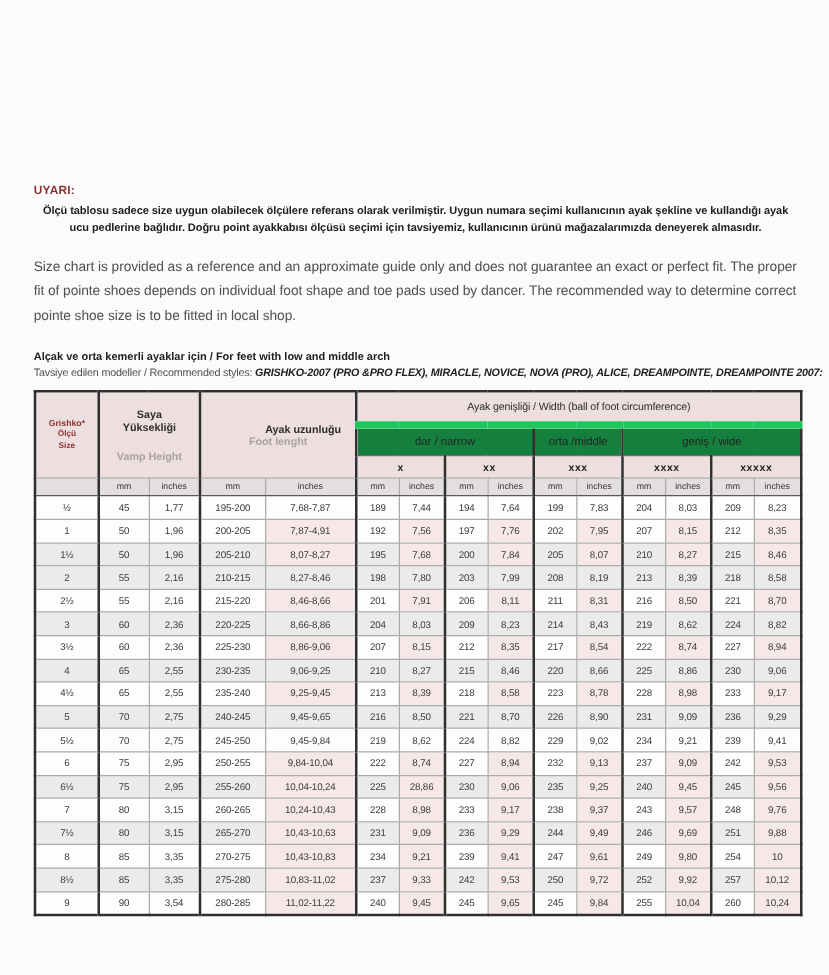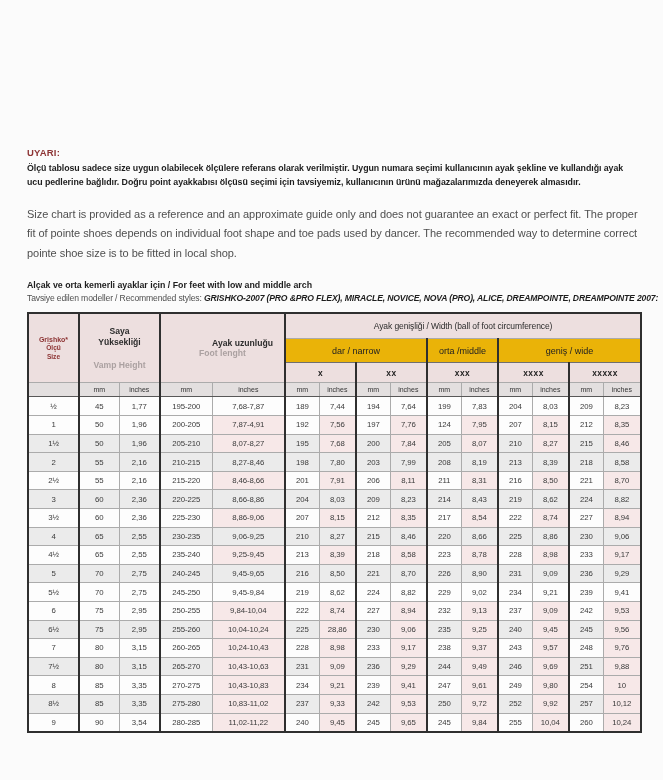--- a/index.html
+++ b/index.html
@@ -5,41 +5,41 @@
   html,body { margin:0; padding:0; }
   body {
     width:663px; height:780px; position:relative;
     background:#fbfbfb;
     font-family:"Liberation Sans", sans-serif;
     -webkit-font-smoothing:antialiased;
   }
   .content { position:absolute; left:27px; top:147px; width:611px; }
 
   .warn-h { margin:0 0 3px 0; font-size:9.5px; font-weight:bold; color:#8d3434; letter-spacing:.2px; }
-  .warn-body-tr { margin:0 0 15px 0; font-size:8.8px; font-weight:bold; color:#1d1d1d; line-height:1.62; letter-spacing:-0.05px; }
+  .warn-body-tr { margin:0 0 15px 0; font-size:8.8px; font-weight:bold; color:#1d1d1d; line-height:1.62; letter-spacing:-0.05px;text-align:center; }
   .warn-body-en { margin:0 0 17px 0; font-size:11px; font-weight:normal; color:#4f4f4f; line-height:1.78; letter-spacing:-0.05px; }
 
   .sec-arch { margin:0 0 3px 0; font-size:8.8px; font-weight:bold; color:#1d1d1d; }
   .sec-styles { margin:0 0 9px 0; font-size:8.6px; color:#4f4f4f; white-space:nowrap; letter-spacing:-0.15px; }
   .sec-styles .val { font-weight:bold; color:#1d1d1d;font-style:italic; }
 
   table { border-collapse:collapse; table-layout:fixed; width:611px; border:2px solid #2f2f2f; background:#fdfdfd; }
   td { padding:0; text-align:center; vertical-align:middle; border:1px solid #ababab; overflow:hidden; white-space:nowrap; }
   .gl { border-left:2px solid #2f2f2f; }
 
   
   .hdr { background:#eddfdf; }
   .size-hdr { color:#8d3434; font-weight:bold; line-height:1.3; }
   .size-hdr .shl  { display:block; font-size:7px; }
   .size-hdr .shl2 { display:block; font-size:6.6px; }
   .duo .main { display:block; font-size:8.6px; font-weight:bold; color:#2c2c2c; line-height:1.25;margin-left:40px; }
   .duo .sub  { display:block; font-size:8.6px; font-weight:bold; color:#aba1a1; line-height:1.25; }
   .duo .narrow { width:56px; margin:12px auto; white-space:normal; }
   .width-title { height:20px; font-size:8.5px; color:#2c2c2c; letter-spacing:-0.1px; }
-  .r2 .grp { height:19px; background:#eab308; font-size:9px; color:#222; border-top:1px solid #22c55e; border-bottom:1px solid #6f6f6f; }
+  .r2 .grp { height:19px; background:#15803d; font-size:9px; color:#222; border-top:6px solid #22c55e; border-bottom:1px solid #6f6f6f; }
   .r3 .wcls { height:16px; background:#eddfdf; font-size:8.4px; font-weight:bold; color:#222; letter-spacing:.5px; }
   .r4 td { height:13px; background:#e3dfdf; font-size:7px; color:#333; border-top:1px solid #6f6f6f; border-bottom:1px solid #585858; }
 
   
   tbody td { height:17.6px; font-size:7.8px; color:#3b3b3b; letter-spacing:-0.1px; }
   tbody td.gray { background:#ebebeb; }
   tbody td.pink { background:#f7e8e8; }
 </style>
 </head>
 <body>
@@ -140,21 +140,21 @@
         <tr>
           <td>1</td>
           <td class="gl">50</td>
           <td>1,96</td>
           <td class="gl">200-205</td>
           <td class="pink">7,87-4,91</td>
           <td class="gl">192</td>
           <td class="pink">7,56</td>
           <td class="gl">197</td>
           <td class="pink">7,76</td>
-          <td class="gl">124</td>
+          <td class="gl">202</td>
           <td class="pink">7,95</td>
           <td class="gl">207</td>
           <td class="pink">8,15</td>
           <td class="gl">212</td>
           <td class="pink">8,35</td>
         </tr>
         <tr>
           <td class="gray">1½</td>
           <td class="gl gray">50</td>
           <td class="gray">1,96</td>

